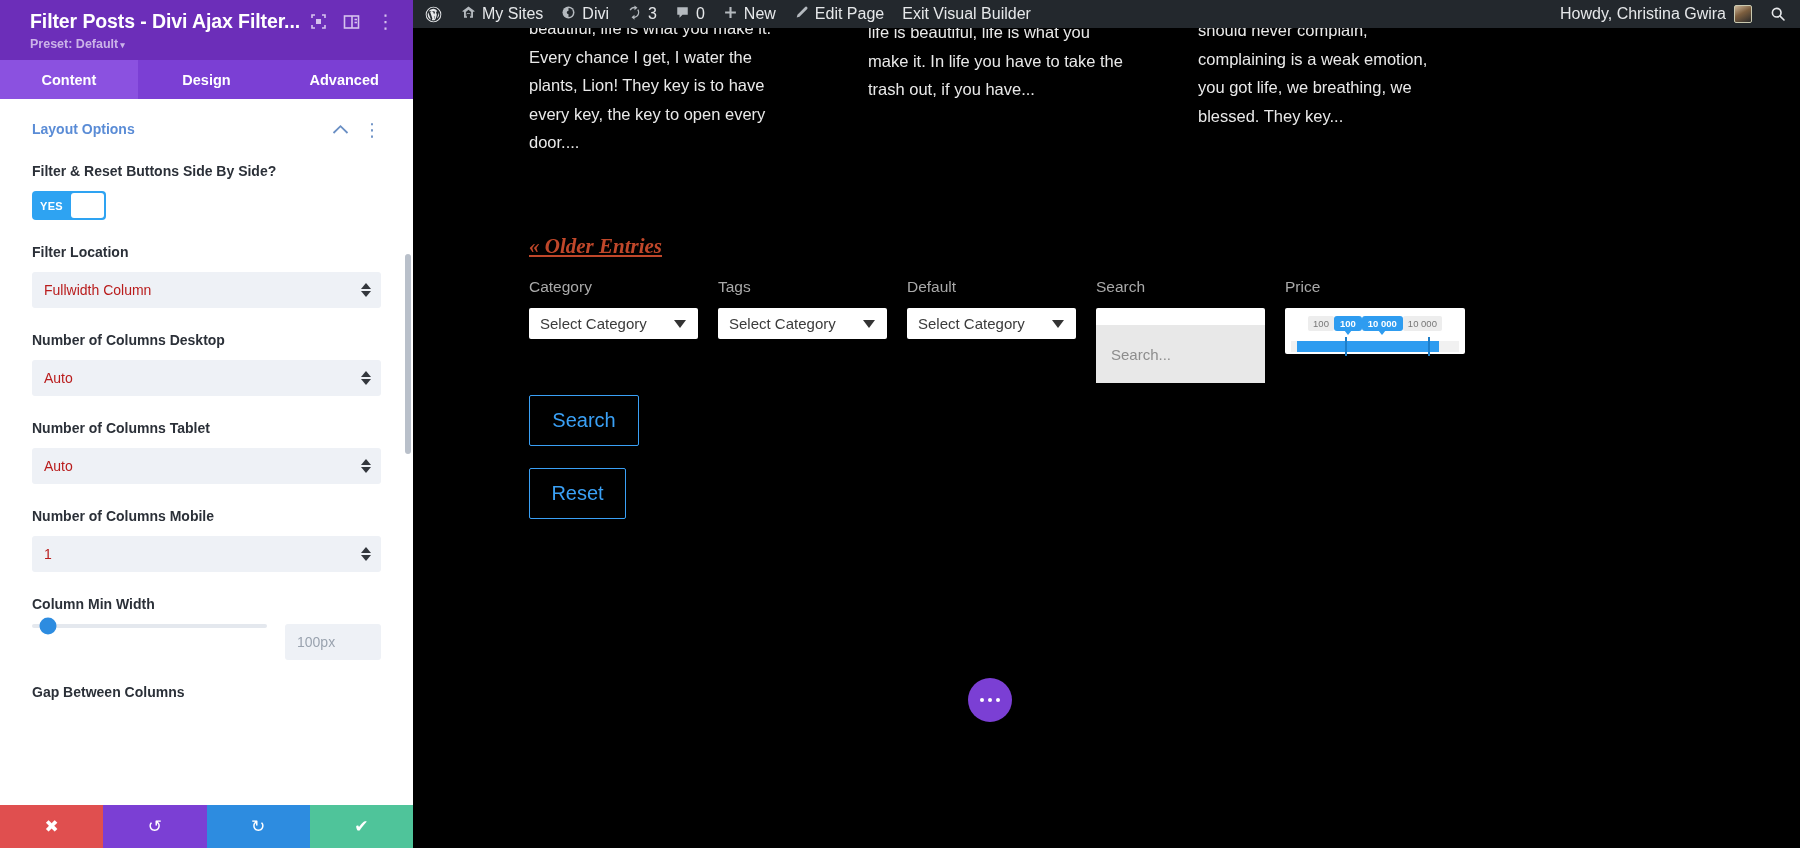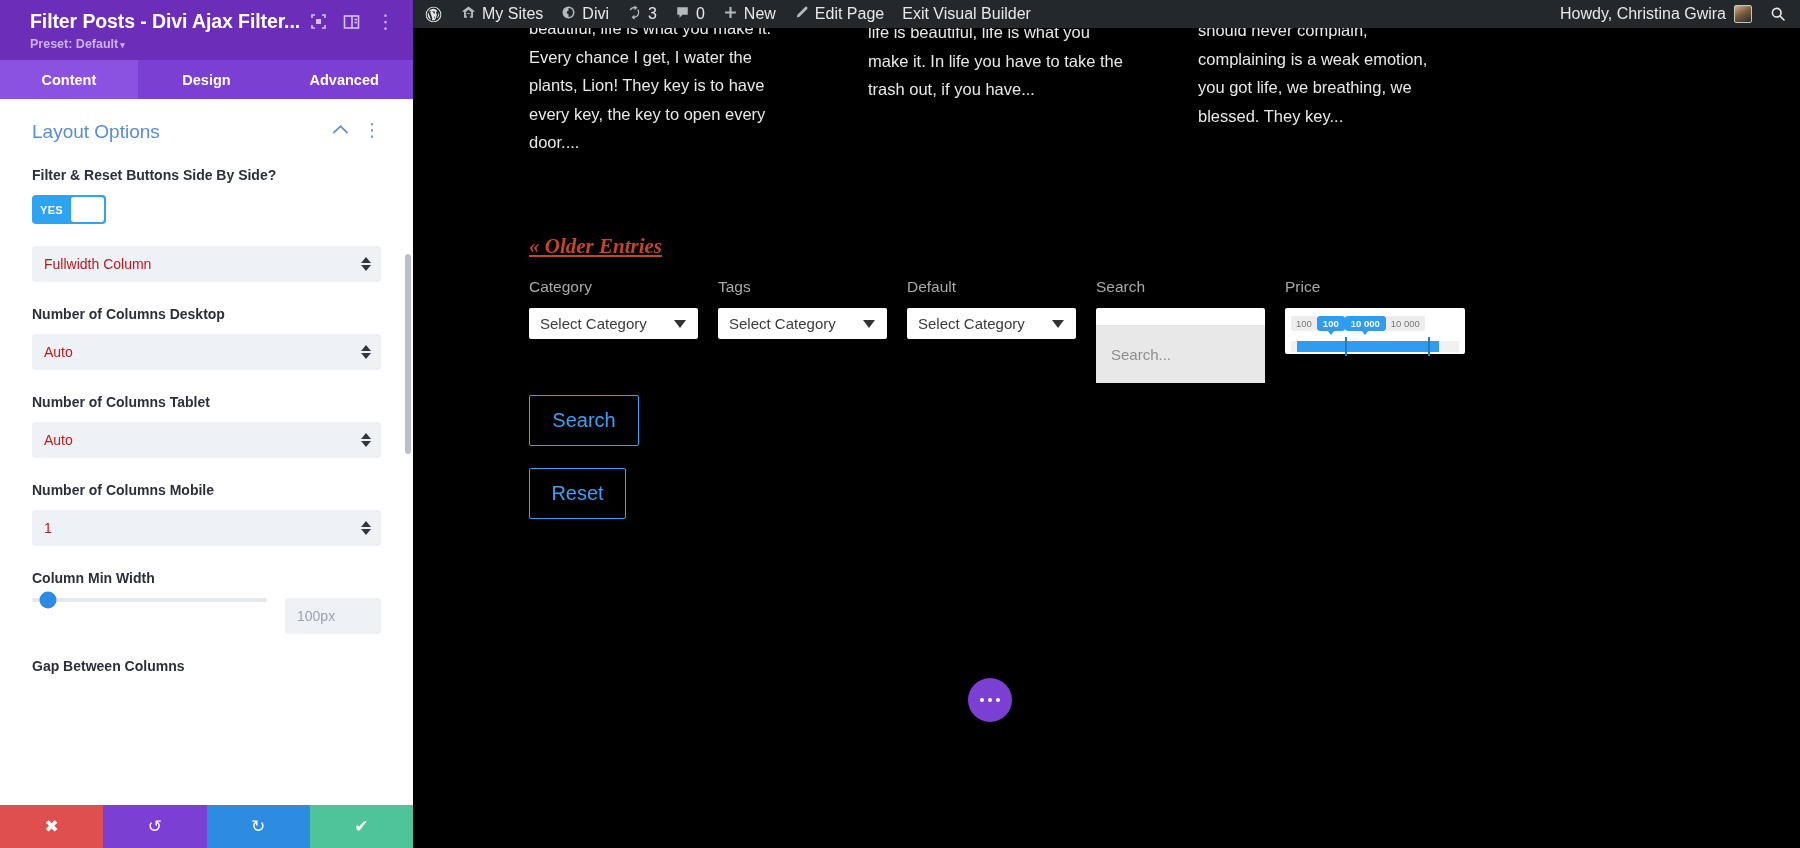--- a/index.html
+++ b/index.html
@@ -47,21 +47,21 @@
   .sp-body {
     flex: 1; overflow: hidden; position: relative;
     background: #fff; padding: 0 0 0 0;
   }
   .sp-scroll { padding: 22px 32px 10px 32px; }
 
   .section-head {
     display: flex; align-items: flex-start; justify-content: space-between;
     margin-bottom: 22px;
   }
-  .section-title { color: #5a8cd6; font-size: 19px; font-weight: 400; }
+  .section-title { color: #5a8cd6; font-size: 14px; font-weight: 700; }
   .section-ctrls { display: flex; align-items: center; gap: 14px; color: #6a8fc4; }
 
   .field { margin-bottom: 22px; }
   .field-label {
     color: #2b3038; font-size: 14px; font-weight: 700;
     line-height: 20px; margin-bottom: 10px;
   }
   .toggle {
     width: 74px; height: 29px; background: #2ea3f2;
     border-radius: 4px; display: flex; align-items: center;
@@ -189,21 +189,21 @@
     width: 100%; height: 58px; background: #e8e8e8; border: none;
     padding: 0 15px; color: #8d8d8d; font-size: 15px;
     font-family: "Liberation Sans", sans-serif;
   }
   .search-input::placeholder { color: #8d8d8d; }
   .price-box {
     background: #fff; border-radius: 2px; padding: 6px 6px 10px 6px;
     position: relative; height: 46px;
   }
   .price-nums {
-    display: flex; align-items: center; justify-content: flex-start;
+    display: flex; align-items: center; justify-content: center;
     font-size: 9.5px; position: relative; height: 18px;
   }
   .pn-static { color: #777; background: #ededed; padding: 2px 5px; border-radius: 2px; }
   .pn-bubble {
     color: #fff; background: #2e9cf0; padding: 2px 6px; border-radius: 3px;
     font-weight: 700; position: relative;
   }
   .pn-bubble::after {
     content: ""; position: absolute; left: 50%; bottom: -4px;
     transform: translateX(-50%);
@@ -292,20 +292,21 @@
 
         <div class="field">
           <div class="field-label">Filter &amp; Reset Buttons Side By Side?</div>
           <div class="toggle">
             <span class="toggle-txt">YES</span>
             <span class="toggle-knob"></span>
           </div>
         </div>
 
         <div class="field">
+          <div class="field-label">Filter Location</div>
           <div class="select-box">
             <span class="select-val">Fullwidth Column</span>
             <span class="select-arrows">
               <span class="tri-up"></span>
                 <span class="tri-dn"></span>
             </span>
           </div>
         </div>
 
         <div class="field">

